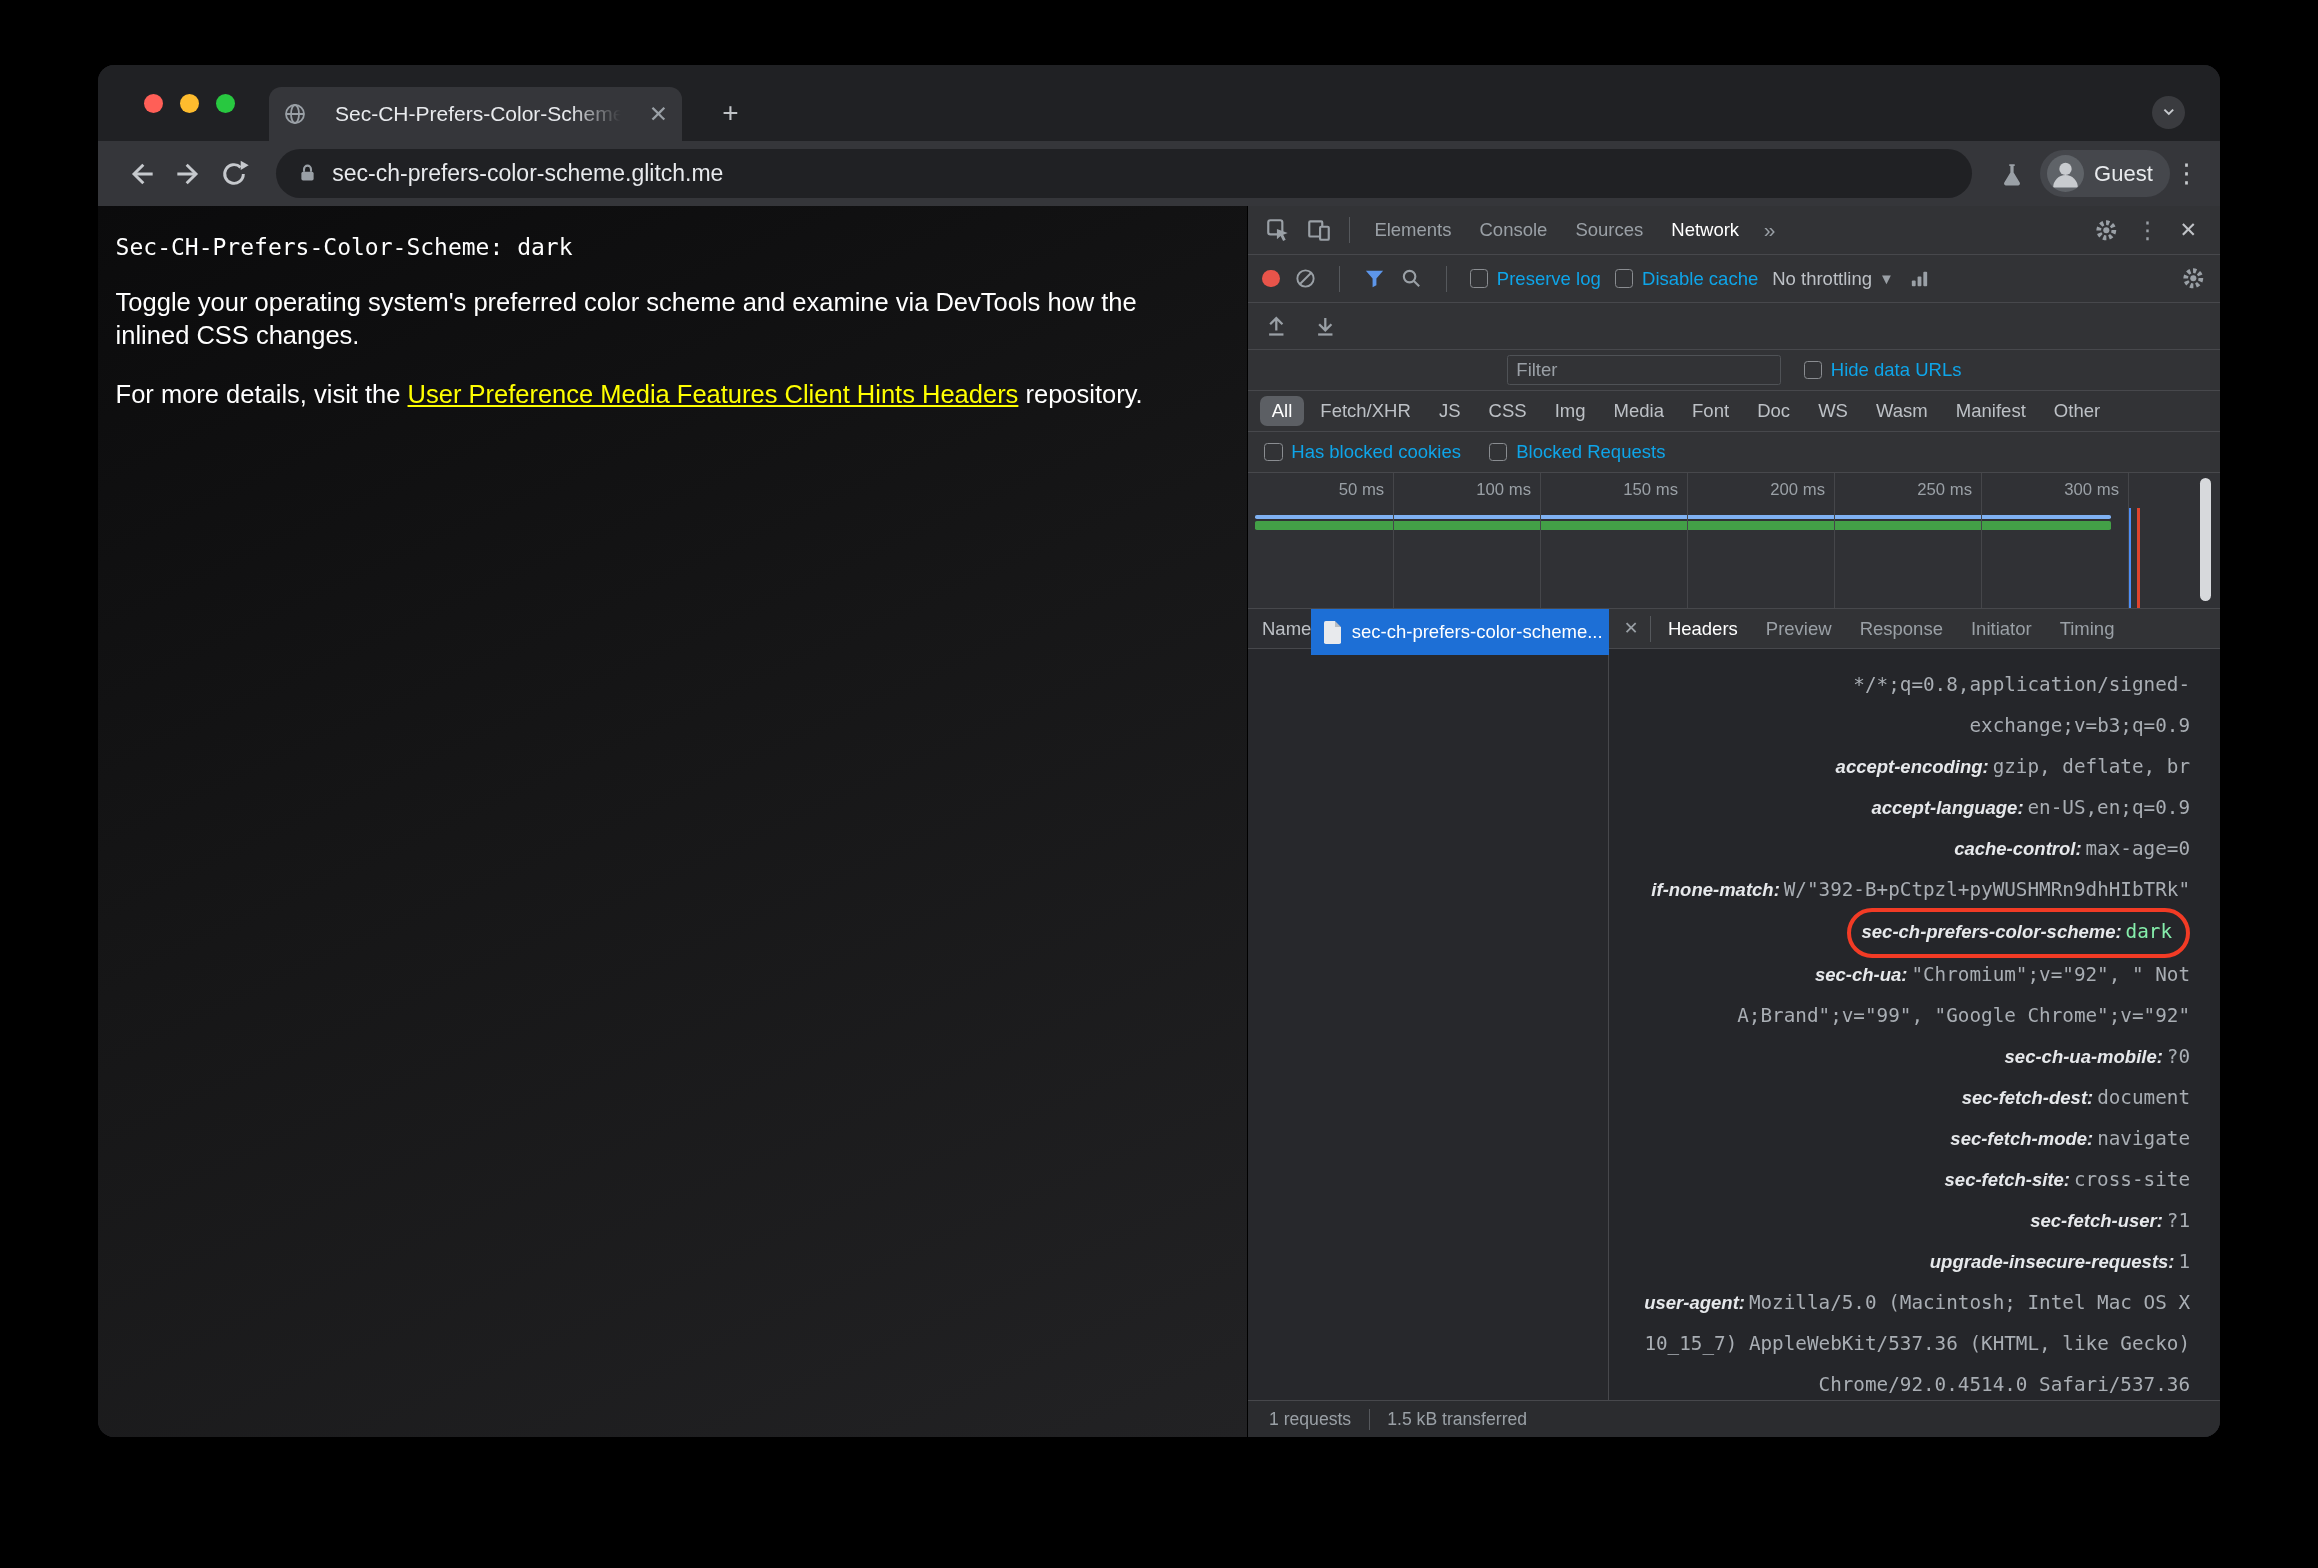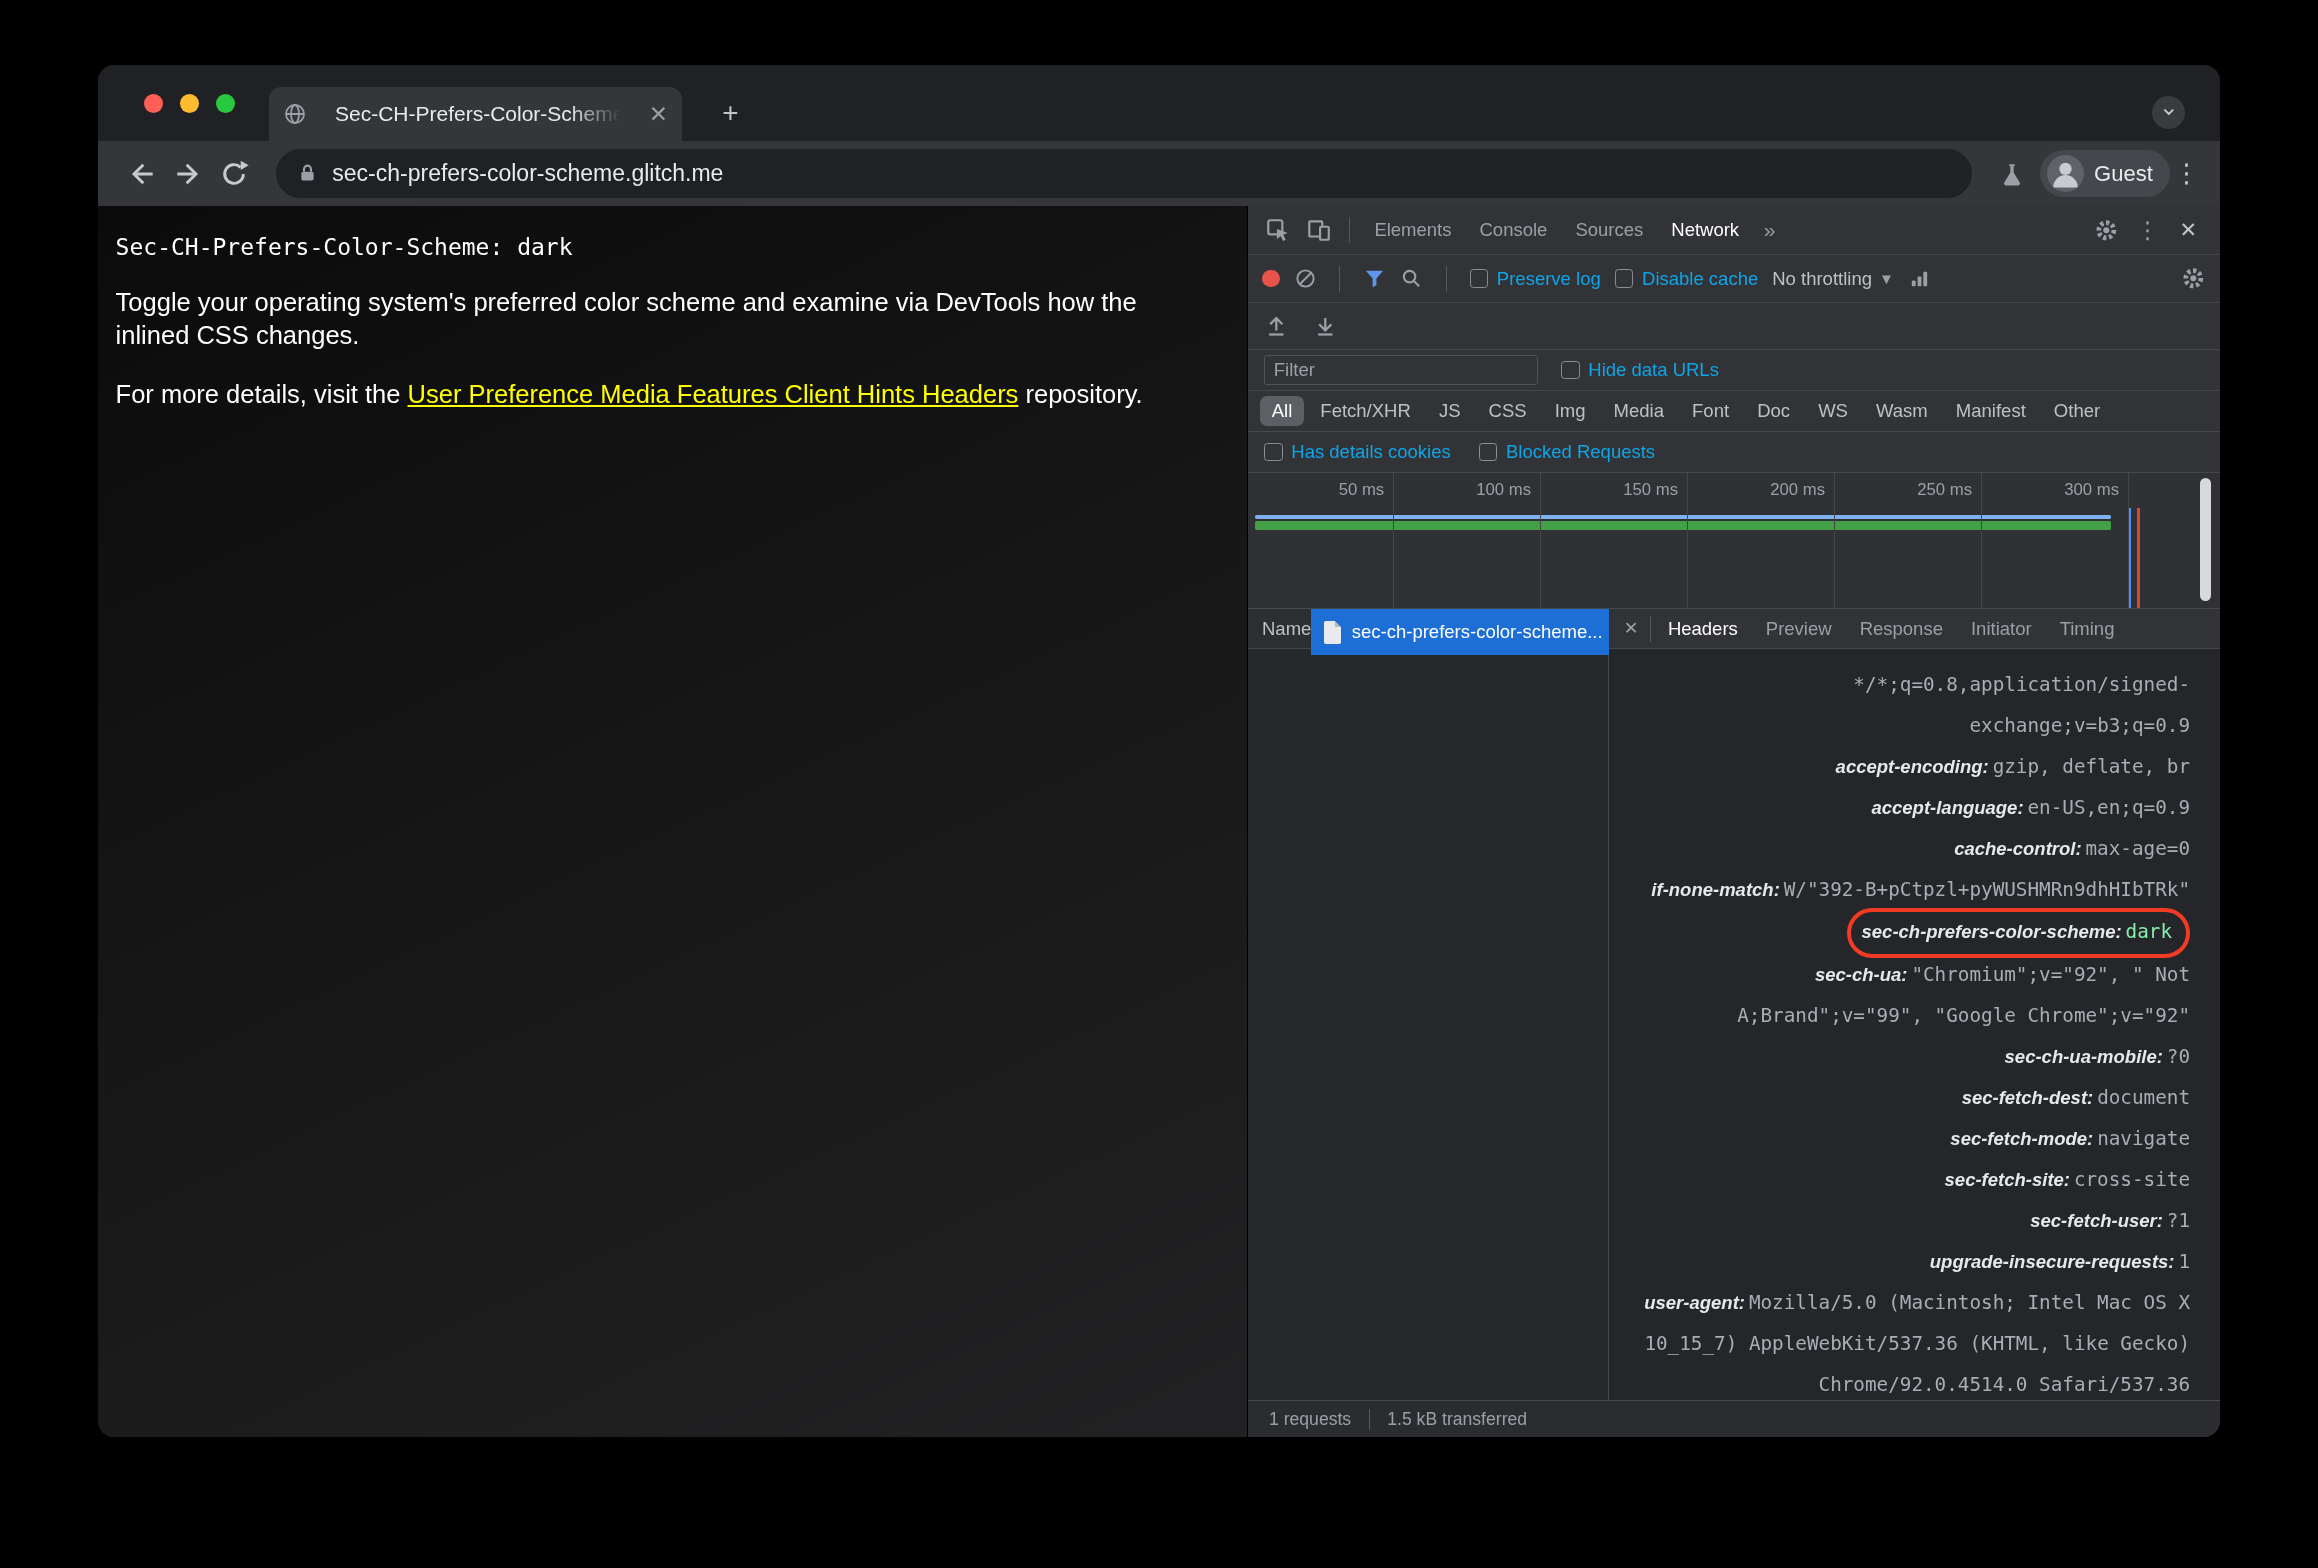--- a/index.html
+++ b/index.html
@@ -65,21 +65,21 @@
   .dt-toolbar { height:48px; padding:0 14px; gap:14px; font-size:18.5px; color:#bdc1c6; }
   .rec-dot { width:17.6px; height:17.6px; border-radius:50%; background:#e8544a; flex:none; }
   .dt-check { display:flex; align-items:center; gap:8.8px; flex:none; }
   .cb { width:18.5px; height:18.5px; border:1.8px solid #8a8d91; border-radius:3.5px; background:transparent; flex:none; }
   .cb-label { color:#0ea5e9; font-size:18.5px; white-space:nowrap; }
   .throttle { display:flex; align-items:center; gap:7px; color:#bdc1c6; white-space:nowrap; }
   .caret { color:#9aa0a6; font-size:15px; }
 
   .dt-har { height:47px; padding:0 16px; gap:24.6px; }
 
-  .dt-filter { height:41px; padding:0 16px; gap:23px; }
+  .dt-filter { height:41px; padding:0 16px; gap:23px;justify-content:center; }
   .filter-input { width:274px; height:30px; background:transparent; border:0.9px solid #4f5256; border-radius:2.6px;
                   color:#e8eaed; font-size:18.5px; padding:0 8.8px; font-family:"Liberation Sans",sans-serif; }
   .filter-input::placeholder { color:#9aa0a6; }
 
   .dt-chips { height:41px; padding:0 12.3px; gap:5.3px; }
   .chip { padding:4.4px 11.4px; border-radius:7px; color:#bdc1c6; font-size:18.5px; white-space:nowrap; }
   .chip.sel { background:#5c5f64; color:#ffffff; }
 
   .dt-blocked { height:41px; padding:0 16px; gap:28px; }
 
@@ -323,21 +323,21 @@
           <div class="chip">Doc</div>
           <div class="chip">WS</div>
           <div class="chip">Wasm</div>
           <div class="chip">Manifest</div>
           <div class="chip">Other</div>
         </div>
 
       <div class="dt-row dt-blocked" id="dtBlocked">
           <div class="dt-check">
             <span class="cb"></span>
-            <span class="cb-label">Has details cookies</span>
+            <span class="cb-label">Has blocked cookies</span>
           </div>
           <div class="dt-check">
             <span class="cb"></span>
             <span class="cb-label">Blocked Requests</span>
           </div>
         </div>
 
       <div class="overview" id="ovGrid">
         <div class="ov-bar-blue"></div>
         <div class="ov-bar-green"></div>

